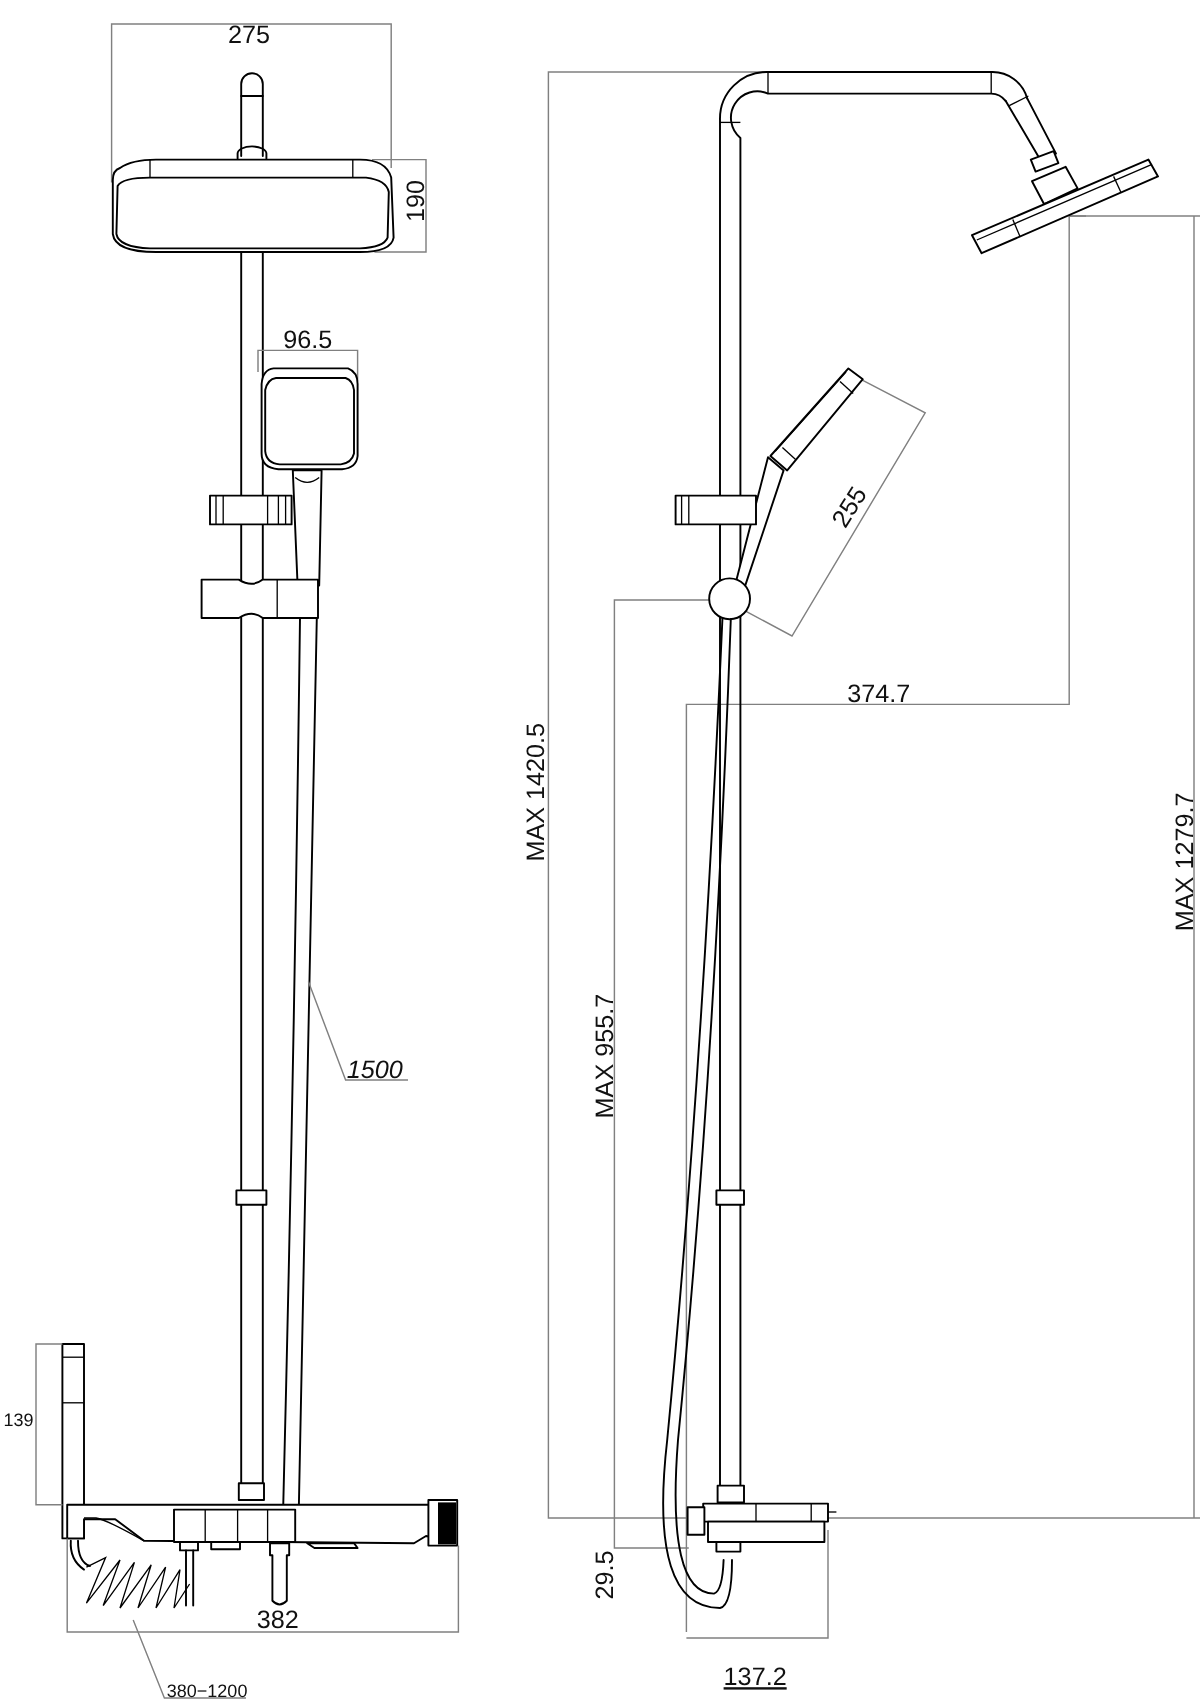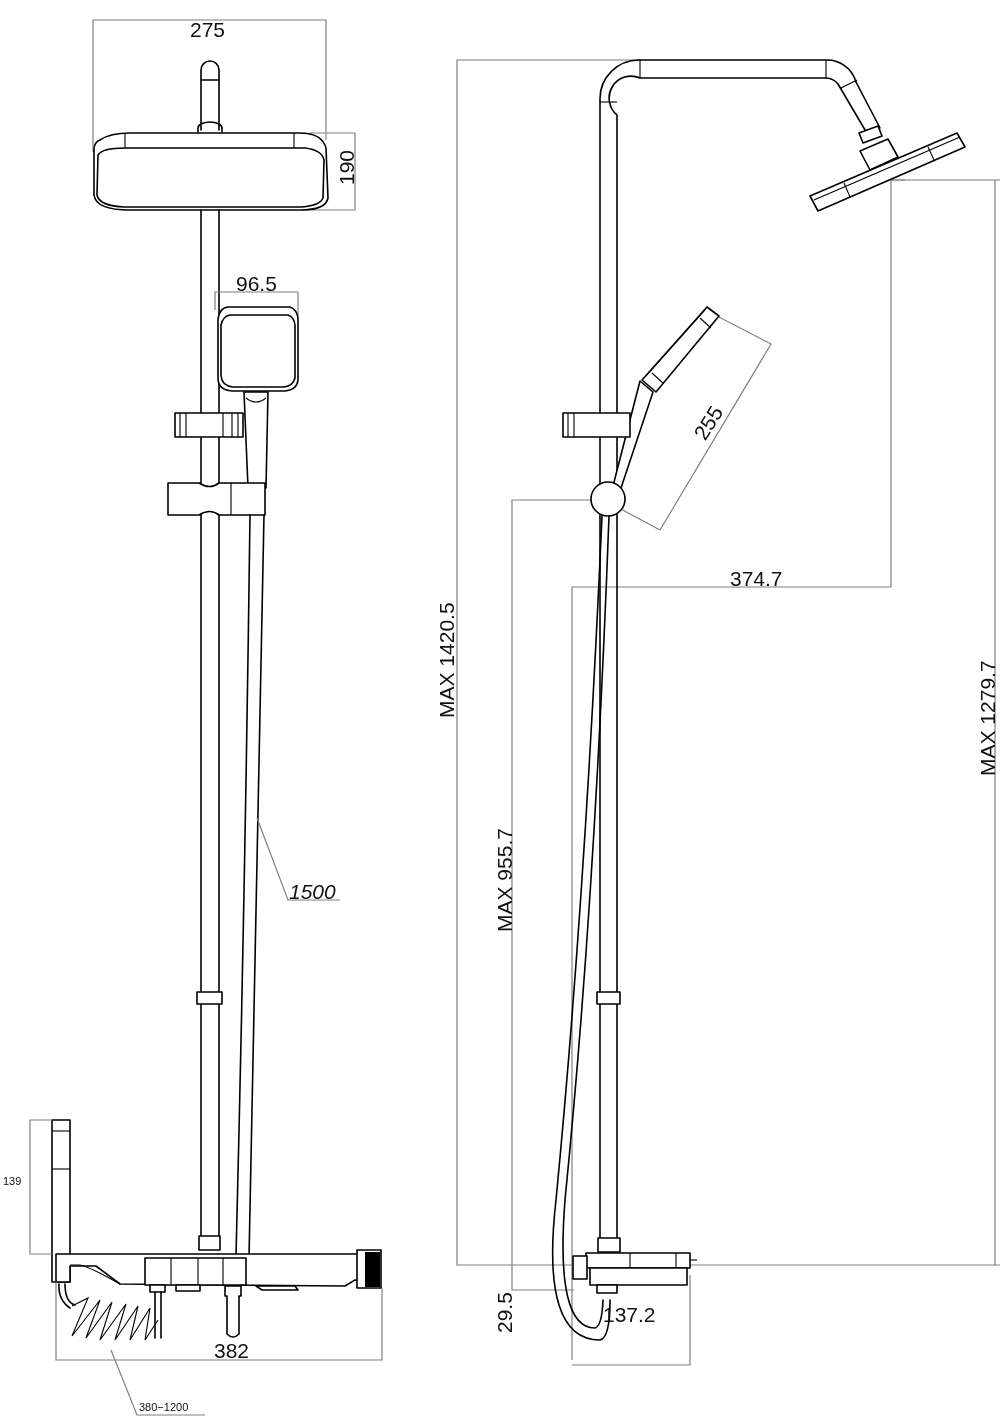--- a/index.html
+++ b/index.html
@@ -3,21 +3,21 @@
 <meta charset="utf-8">
 <style>
   html, body { margin: 0; padding: 0; background: #ffffff; }
   body { width: 1000px; height: 1421px; position: relative; overflow: hidden; font-family: "Liberation Sans", sans-serif; }
   svg { position: absolute; left: 0; top: 0; }
   .part { fill: none; stroke: #000; stroke-width: 1.6; stroke-linejoin: round; stroke-linecap: round; }
   .partw { fill: #fff; stroke: #000; stroke-width: 1.6; stroke-linejoin: round; }
   .thin { fill: none; stroke: #000; stroke-width: 1.1; }
   .dim { fill: none; stroke: #808080; stroke-width: 1.2; }
   .lbl { position: absolute; font-family: "Liberation Sans", sans-serif; font-size: 21px; color: #111; white-space: nowrap; line-height: 1; transform-origin: 0 0; }
-  .lbl.sm { font-size: 11px; }
+  .lbl.sm { font-size: 15px; }
   .rot { transform: rotate(-90deg); }
 </style>
 </head>
 <body>
 
 <svg width="1000" height="1421" viewBox="0 0 1000 1421">
 
   <g>
 
     <g>
@@ -184,17 +184,17 @@
 <div class="lbl" style="left:190px; top:19px;">275</div>
 <div class="lbl rot" style="left:336px; top:185px;">190</div>
 <div class="lbl" style="left:236px; top:273px;">96.5</div>
 <div class="lbl" style="left:289px; top:881px;font-style:italic;">1500</div>
 <div class="lbl sm" style="left:3px; top:1176px;">139</div>
 <div class="lbl" style="left:214px; top:1340px;">382</div>
 <div class="lbl sm" style="left:139px; top:1402px;">380−1200</div>
 
 <div class="lbl rot" style="left:436px; top:718px;">MAX 1420.5</div>
 <div class="lbl rot" style="left:494px; top:932px;">MAX 955.7</div>
-<div class="lbl" style="left:706px; top:568px;margin-left:24px;">374.7</div>
+<div class="lbl" style="left:706px; top:568px;">374.7</div>
 <div class="lbl rot" style="left:977px; top:776px;">MAX 1279.7</div>
 <div class="lbl" style="left:690px; top:432px; transform: rotate(-58deg);">255</div>
 <div class="lbl rot" style="left:494px; top:1333px;">29.5</div>
-<div class="lbl" style="left:603px; top:1304px;">137.2</div>
+<div class="lbl" style="left:603px; top:1387px;text-decoration:underline;">137.2</div>
 
 </body></html>

